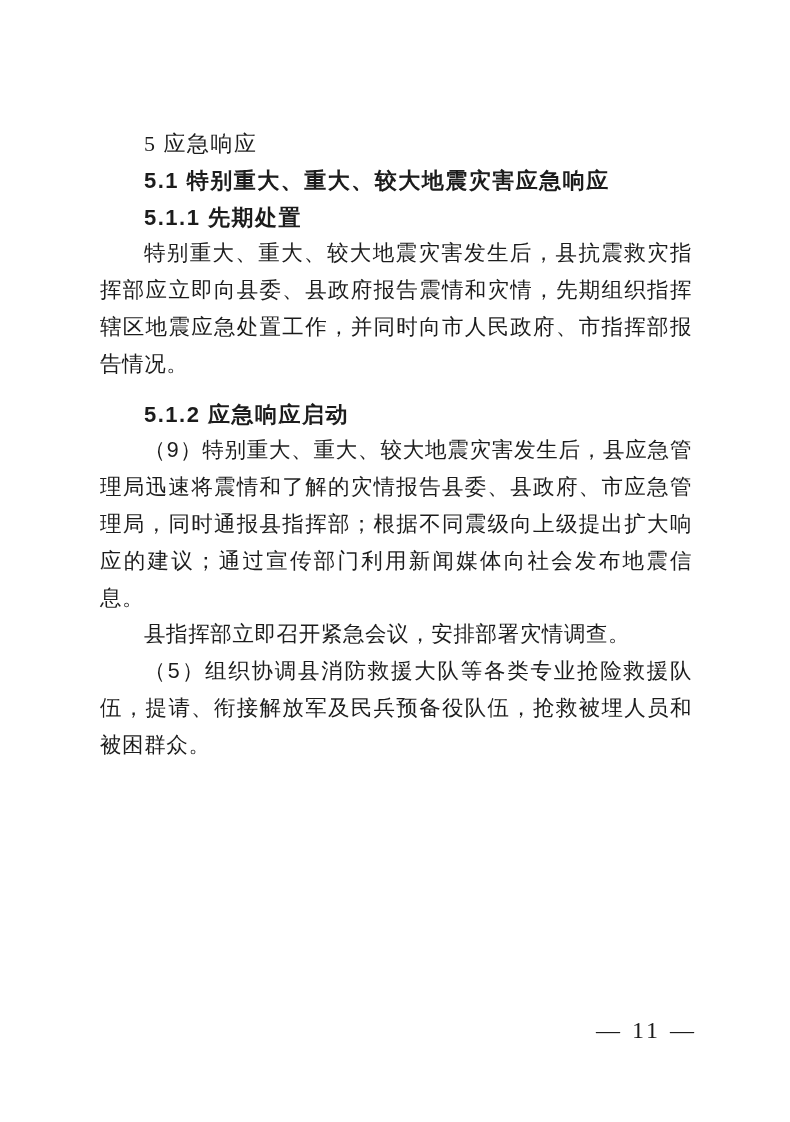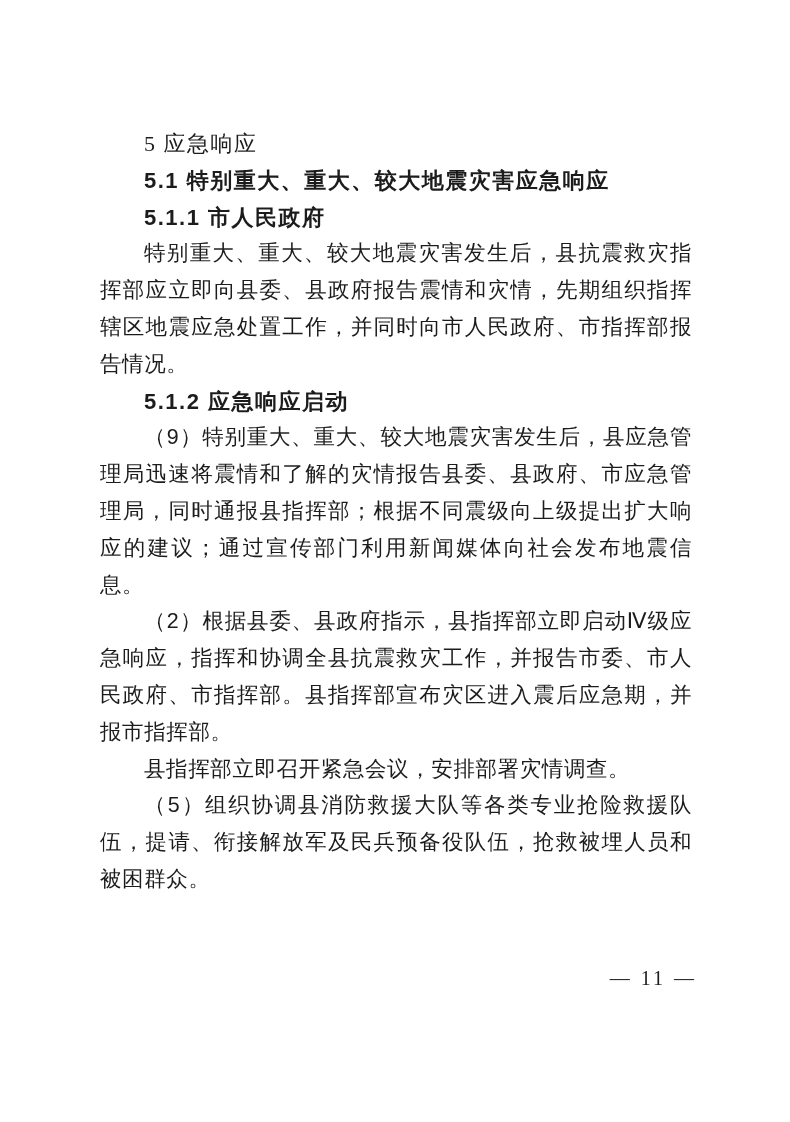--- a/index.html
+++ b/index.html
@@ -36,51 +36,50 @@
   .doc-h2, .doc-h3 {
     font-family: Liberation Sans, sans-serif;
     font-weight: 700;
     font-size: 22px;
     line-height: 36.8px;
     text-indent: 44px;
     letter-spacing: 1.5px;
     white-space: nowrap;
   }
   .mt {
-    margin-top: 0;
+    margin-top: 13px;
   }
   .doc-p {
     font-family: Liberation Mono, monospace;
     font-weight: 400;
     font-size: 21.5px;
     line-height: 36.8px;
     text-indent: 44px;
     text-align: justify;
     letter-spacing: 0.6px;
   }
   .pagenum {
     position: absolute;
-    top: 964px;
+    top: 1016px;
     right: 93px;
     font-family: "Liberation Serif", serif;
-    font-size: 20px;
+    font-size: 24px;
     line-height: 28px;
     letter-spacing: 3px;
     color: #1c1c1c;
   }
 </style>
 </head>
 <body>
 
 <div class="page">
   <div class="content">
     <h1 class="doc-h1">5 应急响应</h1>
     <h2 class="doc-h2">5.1 特别重大、重大、较大地震灾害应急响应</h2>
-    <h3 class="doc-h3">5.1.1 市人民政府</h3>
+    <h3 class="doc-h3">5.1.1 先期处置</h3>
     <p class="doc-p">特别重大、重大、较大地震灾害发生后，县抗震救灾指挥部应立即向县委、县政府报告震情和灾情，先期组织指挥辖区地震应急处置工作，并同时向市人民政府、市指挥部报告情况。</p>
     <h3 class="doc-h3 mt">5.1.2 应急响应启动</h3>
     <p class="doc-p">（9）特别重大、重大、较大地震灾害发生后，县应急管理局迅速将震情和了解的灾情报告县委、县政府、市应急管理局，同时通报县指挥部；根据不同震级向上级提出扩大响应的建议；通过宣传部门利用新闻媒体向社会发布地震信息。</p>
-    <p class="doc-p">（2）根据县委、县政府指示，县指挥部立即启动Ⅳ级应急响应，指挥和协调全县抗震救灾工作，并报告市委、市人民政府、市指挥部。县指挥部宣布灾区进入震后应急期，并报市指挥部。</p>
     <p class="doc-p">县指挥部立即召开紧急会议，安排部署灾情调查。</p>
     <p class="doc-p">（5）组织协调县消防救援大队等各类专业抢险救援队伍，提请、衔接解放军及民兵预备役队伍，抢救被埋人员和被困群众。</p>
   </div>
   <div class="pagenum">— 11 —</div>
 </div>
 
 </body></html>

